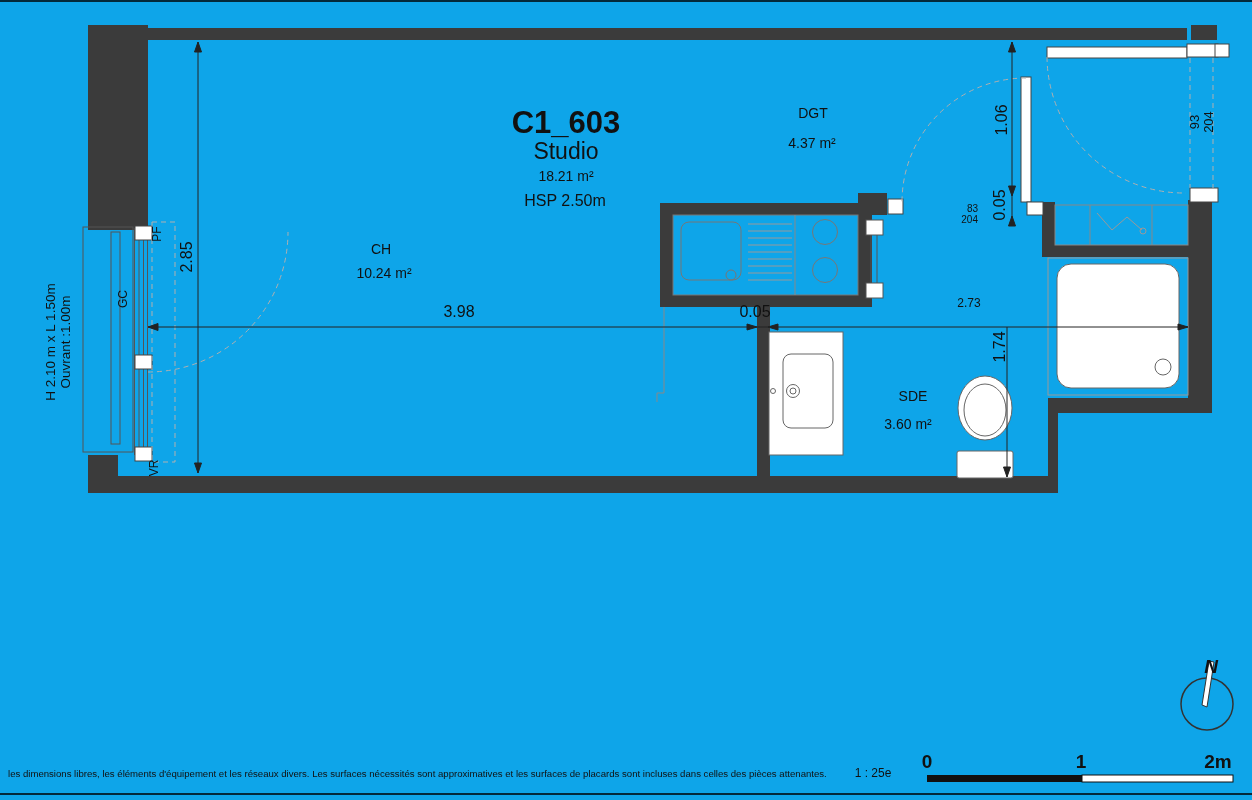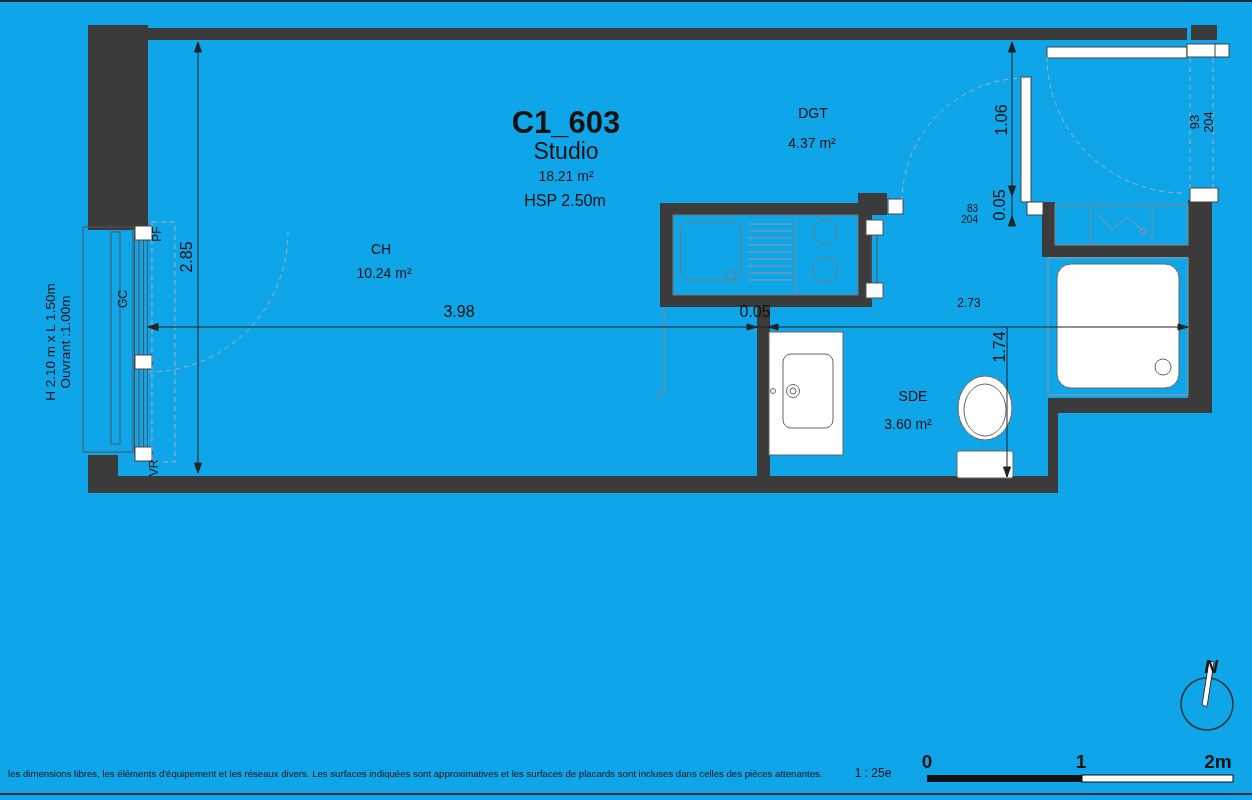--- a/index.html
+++ b/index.html
@@ -193,15 +193,15 @@
 <div class="lbl rot" style="left:143px;top:227px;width:30px;height:14px;font-size:12px;">PF</div>
 <div class="lbl rot" style="left:140px;top:461px;width:30px;height:14px;font-size:12px;">VR</div>
 
 <div class="lbl" style="left:838px;top:767px;width:70px;height:14px;font-size:12px;">1 : 25e</div>
 <div class="lbl" style="left:912px;top:753px;width:30px;height:18px;font-size:19px;font-weight:bold;">0</div>
 <div class="lbl" style="left:1066px;top:753px;width:30px;height:18px;font-size:19px;font-weight:bold;">1</div>
 <div class="lbl" style="left:1196px;top:753px;width:44px;height:18px;font-size:19px;font-weight:bold;">2m</div>
 
 <div class="lbl" style="left:1196px;top:657px;width:30px;height:20px;font-size:19px;font-style:italic;font-weight:bold;">N</div>
 
-<div class="disc" style="top:768px;">les dimensions libres, les éléments d'équipement et les réseaux divers. Les surfaces indiquées sont approximatives et les surfaces de placards sont incluses dans celles des pièces attenantes.</div>
+<div class="disc" style="top:768px;">les dimensions libres, les éléments d'équipement et les réseaux divers. Les surfaces nécessités sont approximatives et les surfaces de placards sont incluses dans celles des pièces attenantes.</div>
 
 </div>
 
 </body></html>

